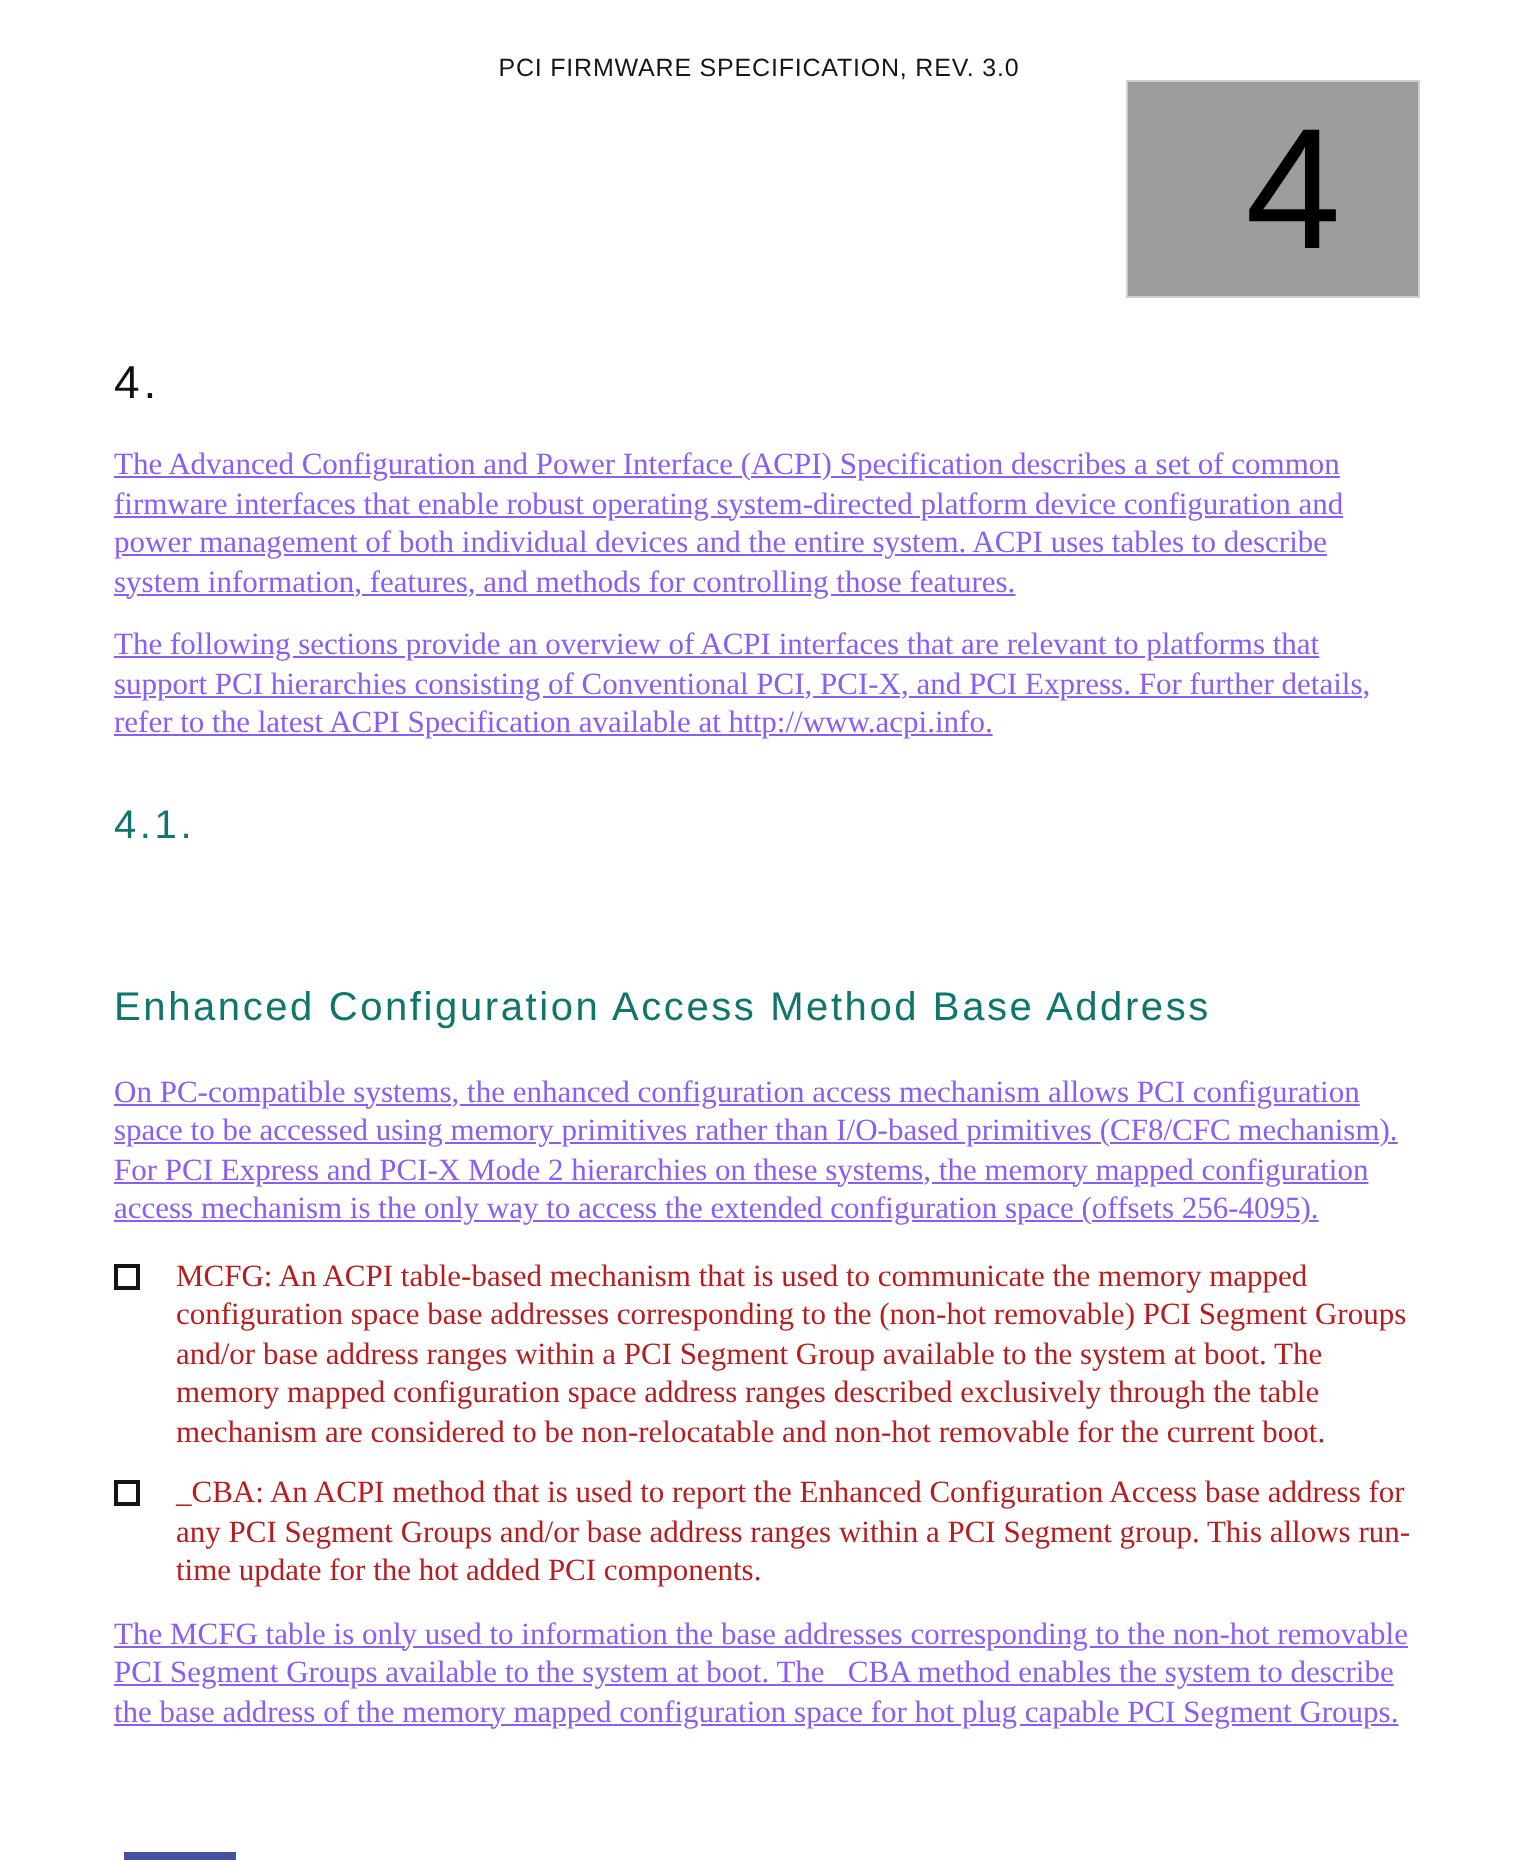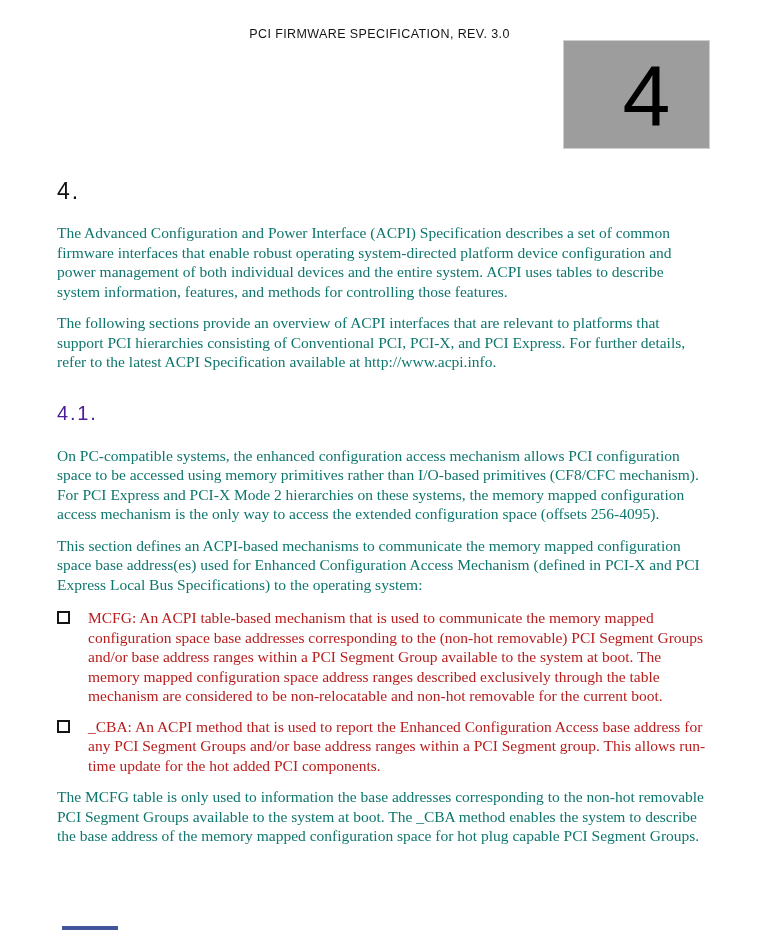--- a/index.html
+++ b/index.html
@@ -60,32 +60,34 @@
     color: #111111;
     letter-spacing: 1.5px;
     margin: 0 0 18px 0;
   }
   .h1-row .sec-num { width: 91px; flex: 0 0 91px; letter-spacing: 2px; }
   .h2-row {
     display: flex;
     font-family: "Liberation Sans", sans-serif;
     font-size: 20px;
     font-weight: 400;
-    color: #4c1d95;
+    color: #0f766e;
     letter-spacing: 1.3px;
     line-height: 1.7;
     margin: 24px 0 16px 0;
+    flex-direction: column;
   }
   .h2-row .sec-num { width: 91px; flex: 0 0 91px; letter-spacing: 1.8px; }
   .h2-row .sec-title { flex: 1; }
   p.body-para {
     font-size: 15.5px;
     line-height: 19.5px;
     margin: 0 0 12px 0;
-    color: #0f766e;
+    color: #8b5cf6;
+    text-decoration: underline;
   }
   ul.square-list {
     list-style: none;
     margin: 14px 0 12px 0;
     padding: 0;
   }
   ul.square-list li {
     position: relative;
     padding-left: 31px;
     font-size: 15.5px;
@@ -127,25 +129,25 @@
     <div class="h1-row">
       <span class="sec-num">4.</span>
     </div>
 
     <p class="body-para">The Advanced Configuration and Power Interface (ACPI) Specification describes a set of common firmware interfaces that enable robust operating system-directed platform device configuration and power management of both individual devices and the entire system.  ACPI uses tables to describe system information, features, and methods for controlling those features.</p>
 
     <p class="body-para">The following sections provide an overview of ACPI interfaces that are relevant to platforms that support PCI hierarchies consisting of Conventional PCI, PCI-X, and PCI Express.  For further details, refer to the latest ACPI Specification available at http://www.acpi.info.</p>
 
     <div class="h2-row">
       <span class="sec-num">4.1.</span>
+      <span class="sec-title">Enhanced Configuration Access Method Base Address</span>
     </div>
 
     <p class="body-para">On PC-compatible systems, the enhanced configuration access mechanism allows PCI configuration space to be accessed using memory primitives rather than I/O-based primitives (CF8/CFC mechanism).  For PCI Express and PCI-X Mode 2 hierarchies on these systems, the memory mapped configuration access mechanism is the only way to access the extended configuration space (offsets 256-4095).</p>
 
-    <p class="body-para">This section defines an ACPI-based mechanisms to communicate the memory mapped configuration space base address(es) used for Enhanced Configuration Access Mechanism (defined in PCI-X and PCI Express Local Bus Specifications) to the operating system:</p>
 
     <ul class="square-list">
       <li>
         <span class="square-bullet"></span>
         <span>MCFG:  An ACPI table-based mechanism that is used to communicate the memory mapped configuration space base addresses corresponding to the (non-hot removable) PCI Segment Groups and/or base address ranges within a PCI Segment Group available to the system at boot. The memory mapped configuration space address ranges described exclusively through the table mechanism are considered to be non-relocatable and non-hot removable for the current boot.</span>
       </li>
       <li>
         <span class="square-bullet"></span>
         <span>_CBA:  An ACPI method that is used to report the Enhanced Configuration Access base address for any PCI Segment Groups and/or base address ranges within a PCI Segment group. This allows run-time update for the hot added PCI components.</span>
       </li>

